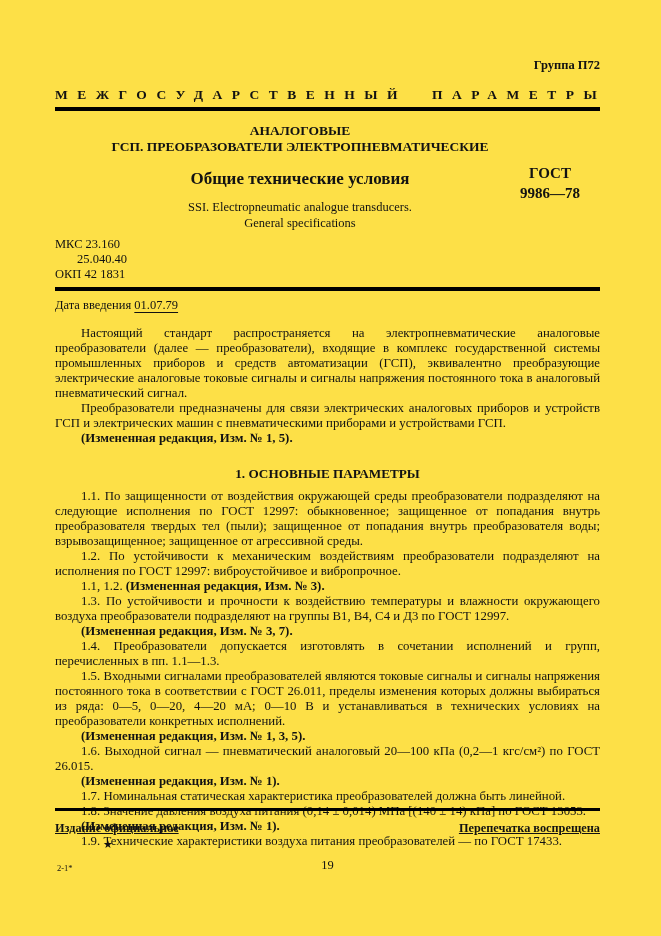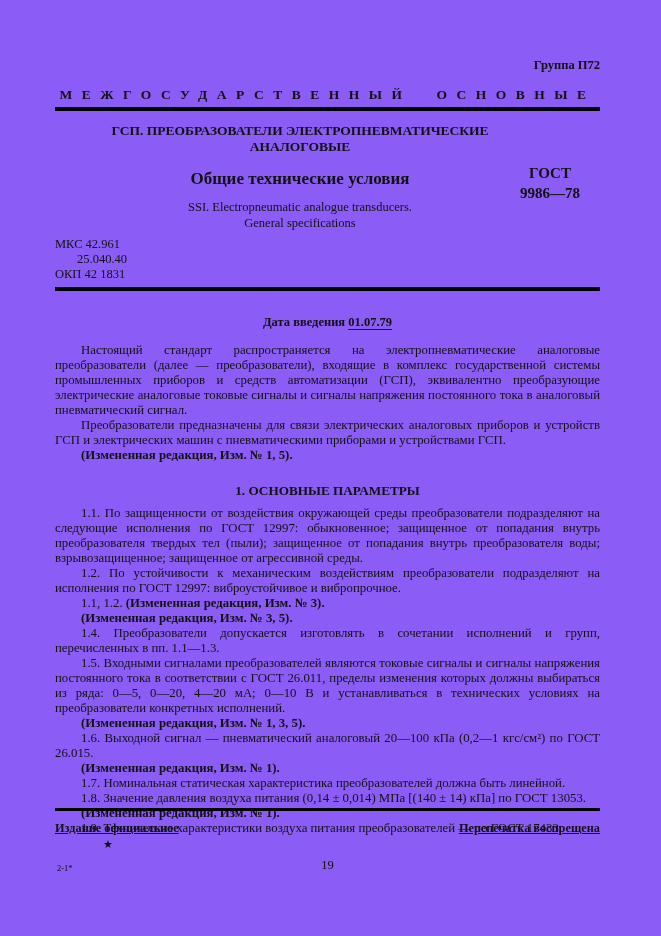--- a/index.html
+++ b/index.html
@@ -1,20 +1,20 @@
 <!DOCTYPE html>
 <html><head>
 <meta charset="utf-8">
 <style>
   html, body { margin: 0; padding: 0; background: #ffffff; }
   .page {
     position: relative;
     width: 661px;
     height: 936px;
-    background: #8b5cf6;
+    background: #fde047;
     color: #121212;
     font-family: "Liberation Serif", serif;
     box-sizing: border-box;
     padding: 58px 61px 0 55px;
     overflow: hidden;
   }
   .group-label {
     text-align: right;
     font-weight: bold;
     font-size: 12.5px;
@@ -44,24 +44,24 @@
     width: 100px;
     text-align: center;
     font-weight: bold;
     font-size: 15px;
     line-height: 1.35;
     padding-top: 40px;
   }
   .codes { font-size: 12.5px; line-height: 1.2; margin-top: 6px; }
   .codes .indent2 { padding-left: 22px; }
   .date-line {
-    text-align: center;
-    font-weight: bold;
+    text-align: left;
+    font-weight: normal;
     font-size: 12.5px;
-    margin-top: 24px;
+    margin-top: 7px;
   }
   .date-value { text-decoration: underline; text-underline-offset: 3px; }
 
   .body {
     margin-top: 13px;
     font-size: 12.8px;
     line-height: 15px;
     text-align: justify;
   }
   .body p { margin: 0; text-indent: 26px; }
@@ -87,60 +87,61 @@
   .sheet-code { position: absolute; left: 2px; top: 5px; font-size: 8.5px; }
   .page-number { position: absolute; left: 0; right: 0; text-align: center; font-size: 12.5px; }
 </style>
 </head>
 <body>
 
 <div class="page">
 
   <div class="group-label">Группа П72</div>
 
-  <div class="standard-type">МЕЖГОСУДАРСТВЕННЫЙ ОСНОВНЫЕ</div>
+  <div class="standard-type">МЕЖГОСУДАРСТВЕННЫЙ ПАРАМЕТРЫ</div>
 
   <div class="rule header-rule"></div>
 
   <div class="title-row">
     <div class="title-col">
+      <div class="doc-title">АНАЛОГОВЫЕ</div>
       <div class="doc-title">ГСП. ПРЕОБРАЗОВАТЕЛИ ЭЛЕКТРОПНЕВМАТИЧЕСКИЕ</div>
-      <div class="doc-title">АНАЛОГОВЫЕ</div>
       <div class="doc-subtitle">Общие технические условия</div>
       <div class="doc-en first">SSI. Electropneumatic analogue transducers.</div>
       <div class="doc-en">General  specifications</div>
     </div>
     <div class="gost-col">
       <div>ГОСТ</div>
       <div>9986—78</div>
     </div>
   </div>
 
   <div class="codes">
-    <div>МКС 42.961</div>
+    <div>МКС 23.160</div>
     <div class="indent2">25.040.40</div>
     <div>ОКП 42 1831</div>
   </div>
 
   <div class="rule codes-rule"></div>
 
   <div class="date-line">
     <span>Дата введения</span>
     <span class="date-value">01.07.79</span>
   </div>
 
   <div class="body" id="doc-body">
       <p><span>Настоящий стандарт распространяется на электропневматические  аналоговые преобразователи (далее — преобразователи), входящие в комплекс государственной системы промышленных приборов и средств автоматизации (ГСП), эквивалентно преобразующие электрические аналоговые токовые сигналы и сигналы напряжения постоянного тока в аналоговый пневматический сигнал.</span></p>
       <p><span>Преобразователи предназначены для связи электрических аналоговых приборов и устройств ГСП и электрических машин с пневматическими приборами и устройствами ГСП.</span></p>
       <p><span class="bold">(Измененная редакция, Изм. № 1, 5).</span></p>
       <div class="section-heading">1. ОСНОВНЫЕ ПАРАМЕТРЫ</div>
       <p><span>1.1. По защищенности от воздействия окружающей среды преобразователи подразделяют на следующие исполнения по ГОСТ 12997: обыкновенное; защищенное от попадания внутрь преобразователя твердых тел (пыли); защищенное от попадания внутрь преобразователя воды; взрывозащищенное; защищенное от агрессивной среды.</span></p>
       <p><span>1.2. По устойчивости к механическим воздействиям преобразователи подразделяют на исполнения по ГОСТ 12997: виброустойчивое и вибропрочное.</span></p>
       <p><span>1.1, 1.2. </span><span class="bold">(Измененная редакция, Изм. № 3).</span></p>
-      <p><span class="bold">(Измененная редакция, Изм. № 3, 5).</span></p>
+      <p><span>1.3. По устойчивости и прочности к воздействию температуры и влажности окружающего воздуха преобразователи подразделяют на группы В1, В4, С4 и Д3 по ГОСТ 12997.</span></p>
+      <p><span class="bold">(Измененная редакция, Изм. № 3, 7).</span></p>
       <p><span>1.4. Преобразователи допускается изготовлять в сочетании исполнений и групп, перечисленных в пп. 1.1—1.3.</span></p>
       <p><span>1.5. Входными сигналами преобразователей являются токовые сигналы и сигналы напряжения постоянного тока в соответствии с ГОСТ 26.011, пределы изменения которых должны выбираться из ряда: 0—5, 0—20, 4—20 мА; 0—10 В и устанавливаться в технических условиях на преобразователи конкретных исполнений.</span></p>
       <p><span class="bold">(Измененная редакция, Изм. № 1, 3, 5).</span></p>
       <p><span>1.6. Выходной сигнал — пневматический аналоговый 20—100 кПа (0,2—1 кгс/см²) по ГОСТ 26.015.</span></p>
       <p><span class="bold">(Измененная редакция, Изм. № 1).</span></p>
       <p><span>1.7. Номинальная статическая характеристика преобразователей должна быть линейной.</span></p>
       <p><span>1.8. Значение давления воздуха питания (0,14 ± 0,014) МПа [(140 ± 14) кПа] по ГОСТ 13053.</span></p>
       <p><span class="bold">(Измененная редакция, Изм. № 1).</span></p>
       <p><span>1.9. Технические характеристики воздуха питания преобразователей — по ГОСТ 17433.</span></p>
     </div>

